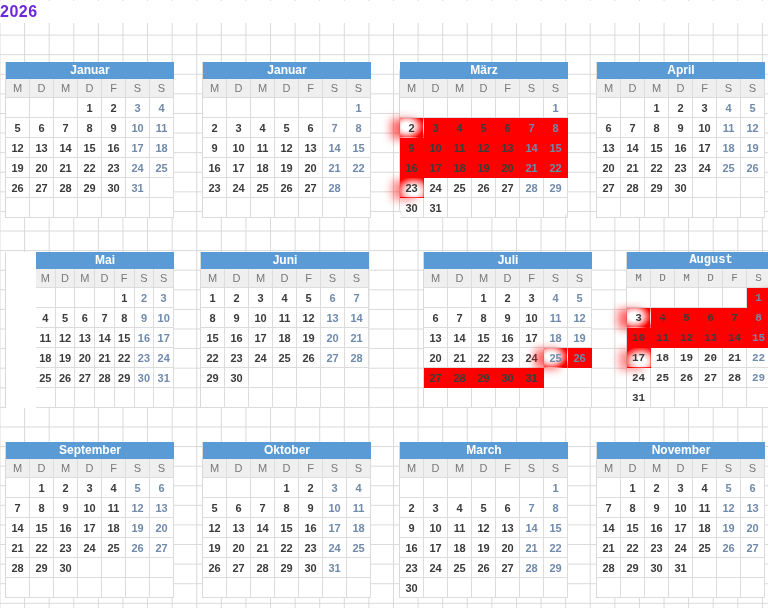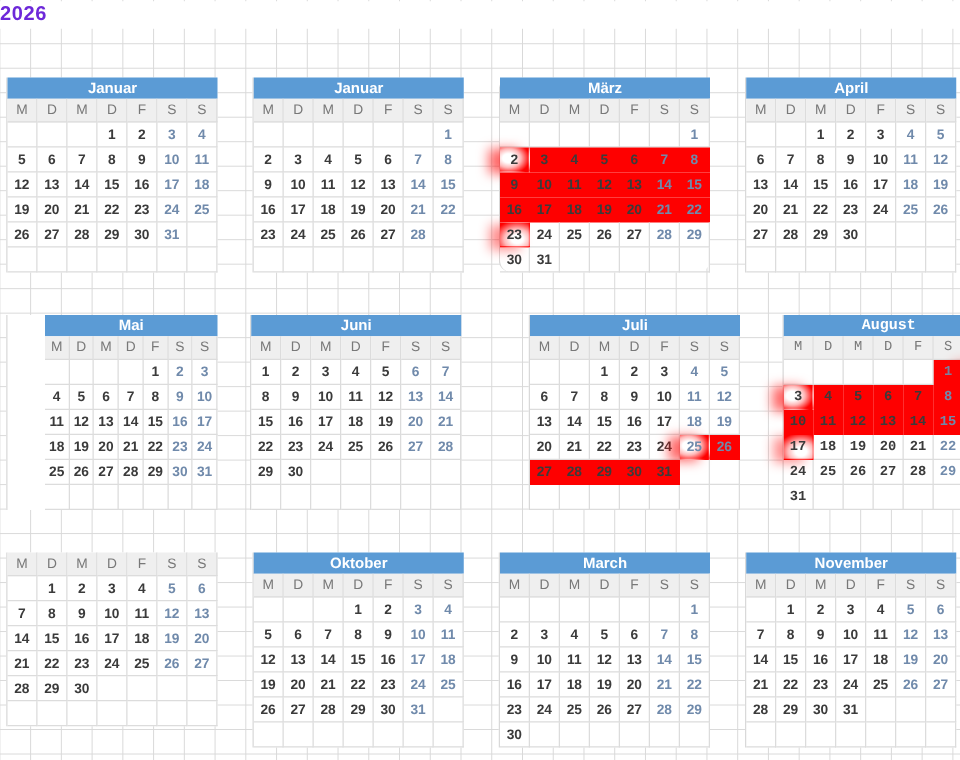--- a/index.html
+++ b/index.html
@@ -580,20 +580,21 @@
         <div class="cell wd">31</div>
         <div class="cell wd"></div>
         <div class="cell wd"></div>
         <div class="cell wd"></div>
         <div class="cell wd"></div>
         <div class="cell we"></div>
         <div class="cell we"></div>
       </div>
     </div>
     <div class="month" style="left: 5px; top: 442px;">
+      <div class="m-head">September</div>
       <div class="dow-row">
         <div class="dow">M</div>
         <div class="dow">D</div>
         <div class="dow">M</div>
         <div class="dow">D</div>
         <div class="dow">F</div>
         <div class="dow">S</div>
         <div class="dow">S</div>
       </div>
       <div class="w-row">

